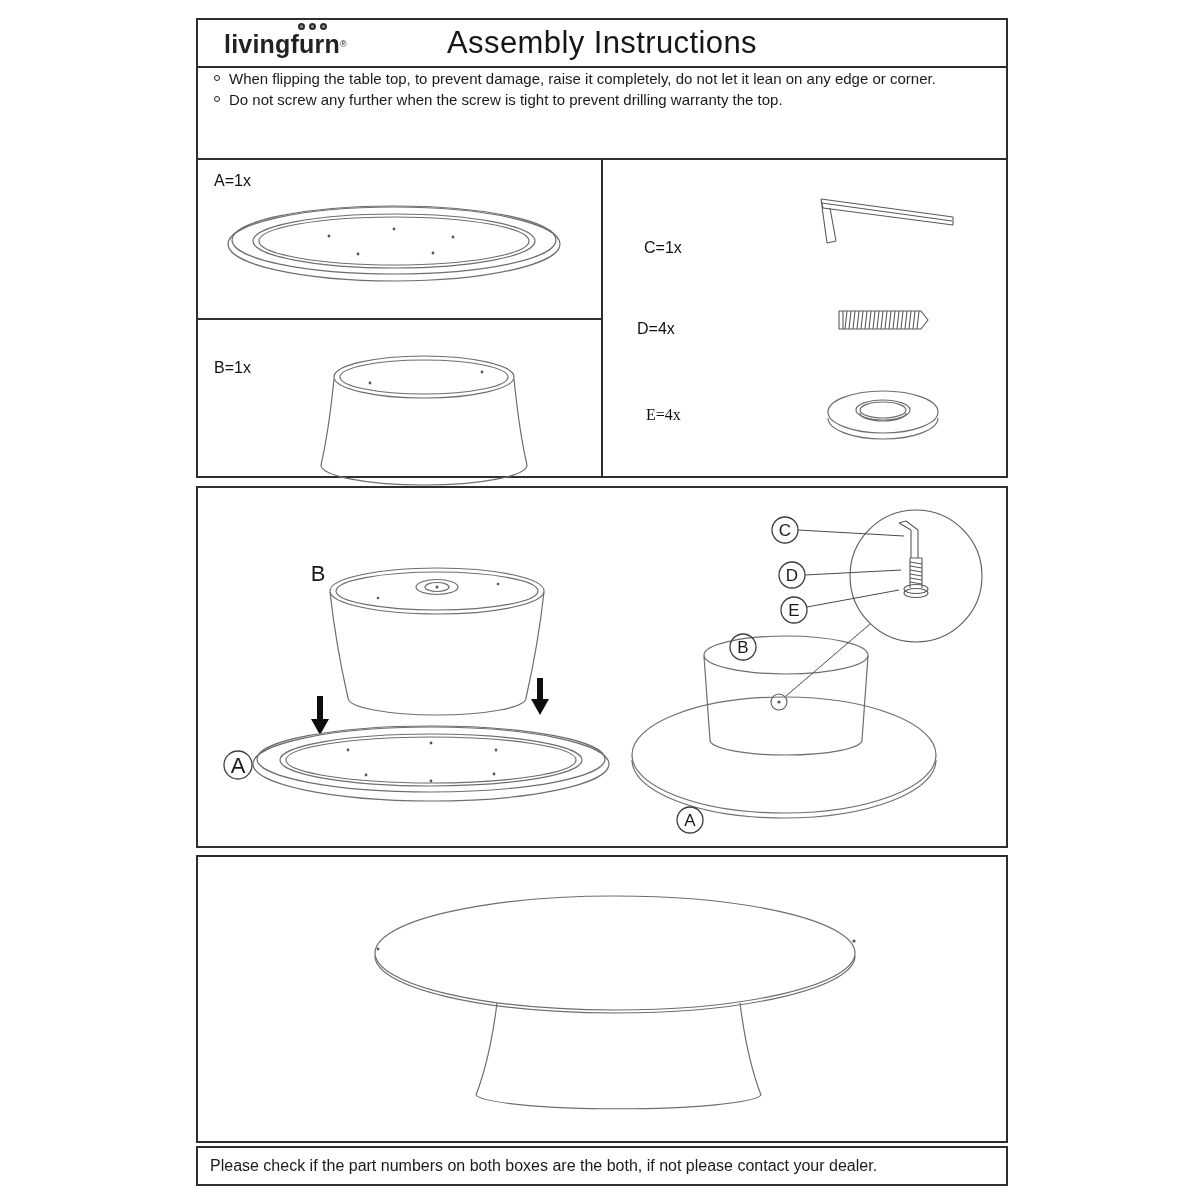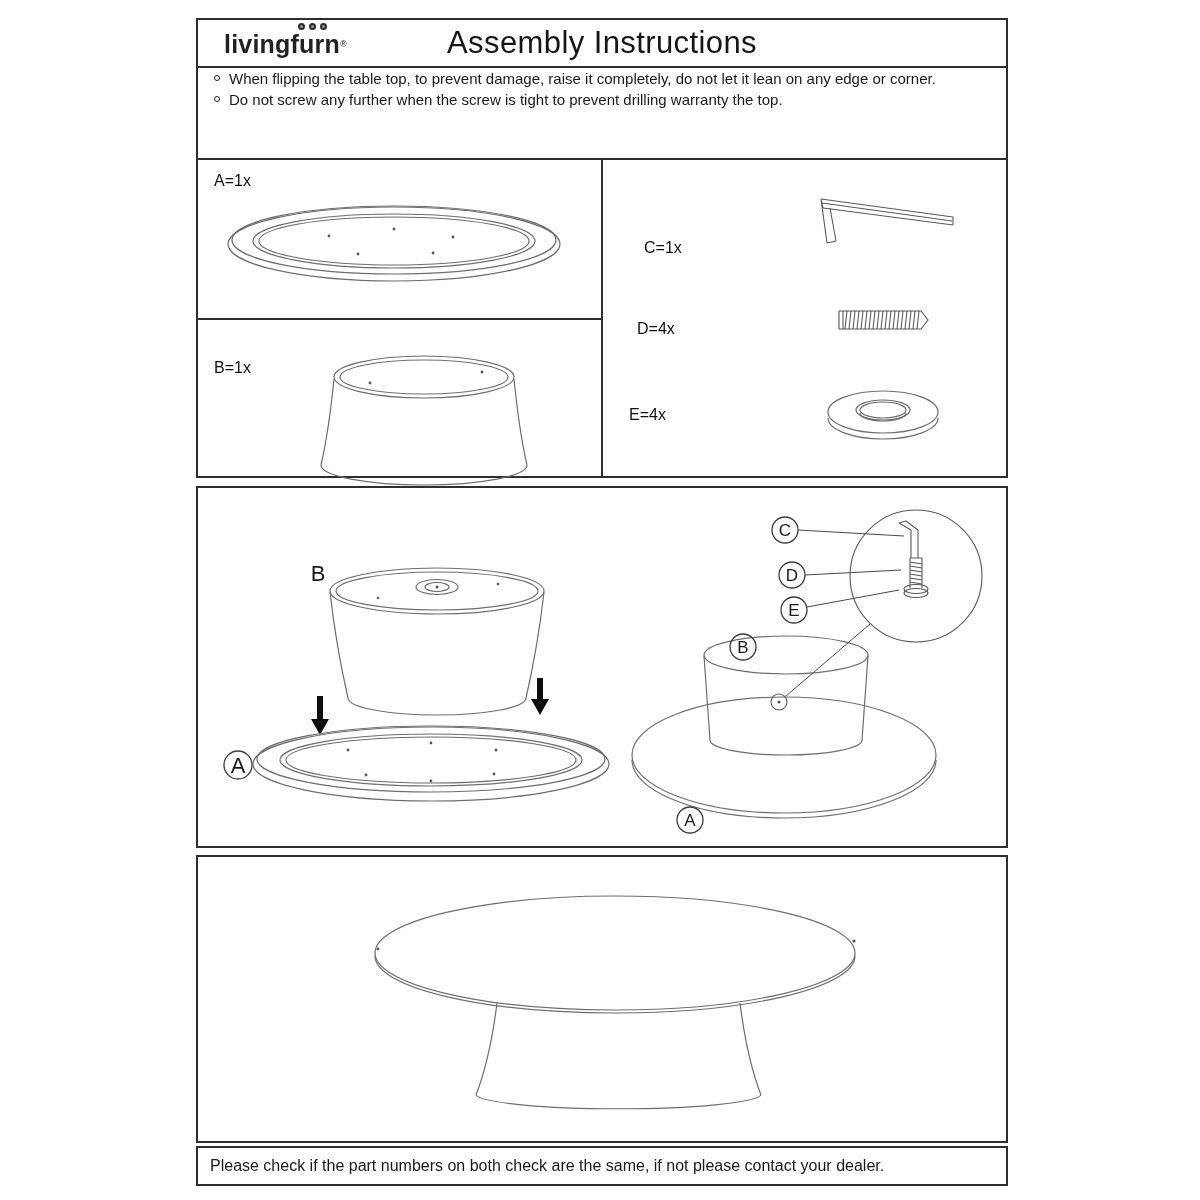--- a/index.html
+++ b/index.html
@@ -32,21 +32,21 @@
   .parts-left { width:405px; border-right:2px solid #2e2e2e; display:flex; flex-direction:column; }
   .cell { position:relative; }
   .cell-a { height:160px; border-bottom:2px solid #2e2e2e; }
   .cell-b { flex:1;margin-top:19px; }
   .parts-right { flex:1; position:relative; }
   .part-label { position:absolute; font-size:16px; color:#111; }
   .pl-a { left:16px; top:12px; }
   .pl-b { left:16px; top:20px; }
   .pl-c { left:41px; top:55px;margin-top:24px; }
   .pl-d { left:34px; top:160px; }
-  .pl-e { left:26px; top:246px; }
+  .pl-e { left:43px; top:246px;font-family:Liberation Serif, serif; }
 
   .draw { position:absolute; left:0; top:0; }
 
   svg .ln  { fill:none; stroke:#6e6e6e; stroke-width:1.2; }
   svg .lnd { fill:none; stroke:#5a5a5a; stroke-width:1.1; }
   svg .dot { fill:#555; stroke:none; }
   svg .blk { fill:#0e0e0e; stroke:none; }
   svg .callout { fill:none; stroke:#3d3d3d; stroke-width:1.3; }
   svg .leader { fill:none; stroke:#4a4a4a; stroke-width:1; }
   svg text { font-family:"Liberation Sans", sans-serif; fill:#1a1a1a; }
@@ -246,17 +246,17 @@
       <circle class="dot" cx="656" cy="84" r="1.6"></circle>
       <circle class="dot" cx="180" cy="92" r="1.4"></circle>
       <path class="ln" d="M299,146 C295,178 288,212 278,238"></path>
       <path class="ln" d="M542,146 C546,178 553,212 563,238"></path>
       <path class="ln" d="M278,238 A143,15 0 0 0 563,238"></path>
     </svg>
   </div>
 
   <div class="box" id="box-footer">
     <div class="footer-inner">
-      <span>Please check if the part numbers on both check are the same, if not please contact your dealer.</span>
+      <span>Please check if the part numbers on both boxes are the both, if not please contact your dealer.</span>
     </div>
   </div>
 
 </div>
 
 </body></html>

